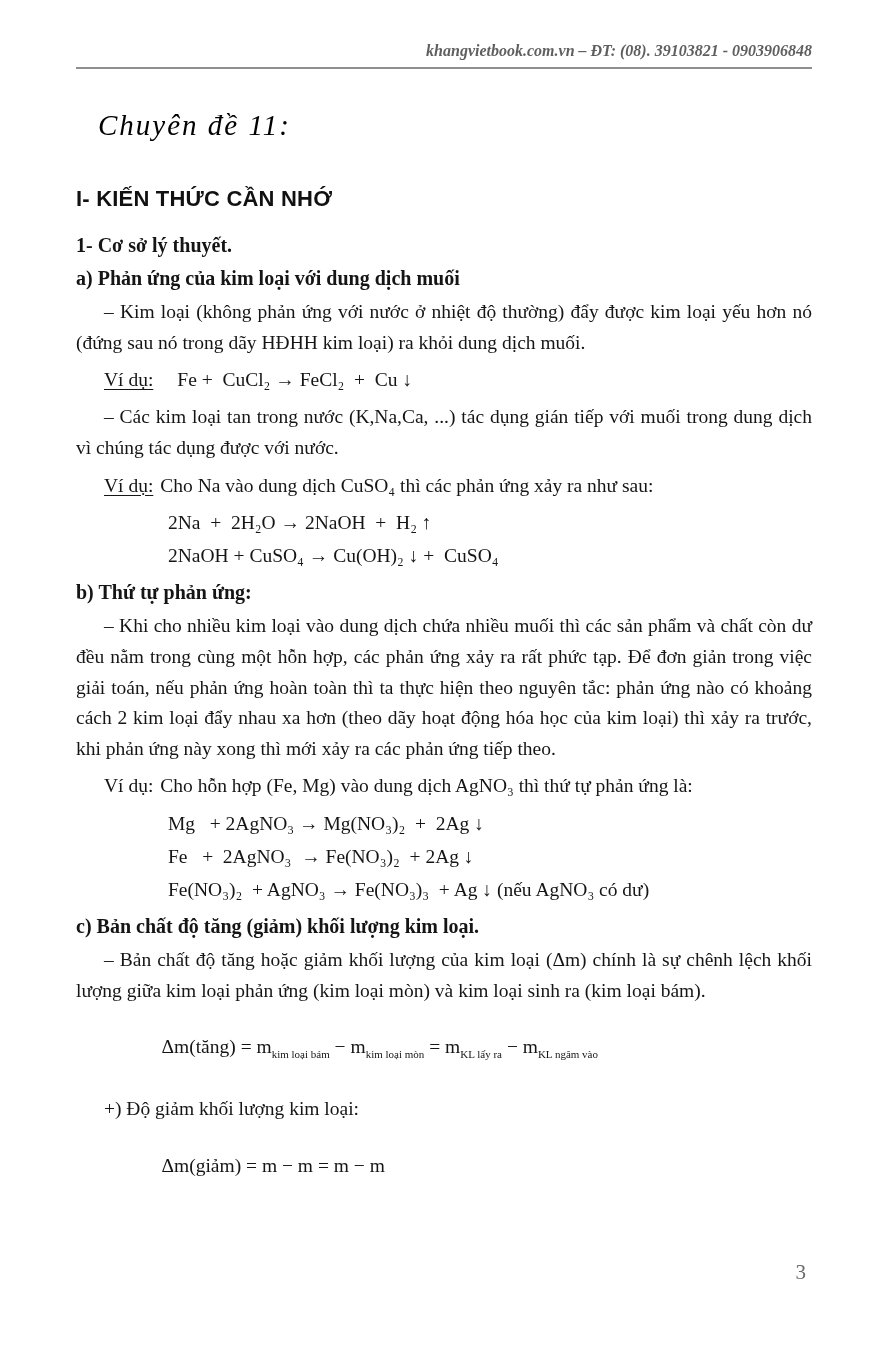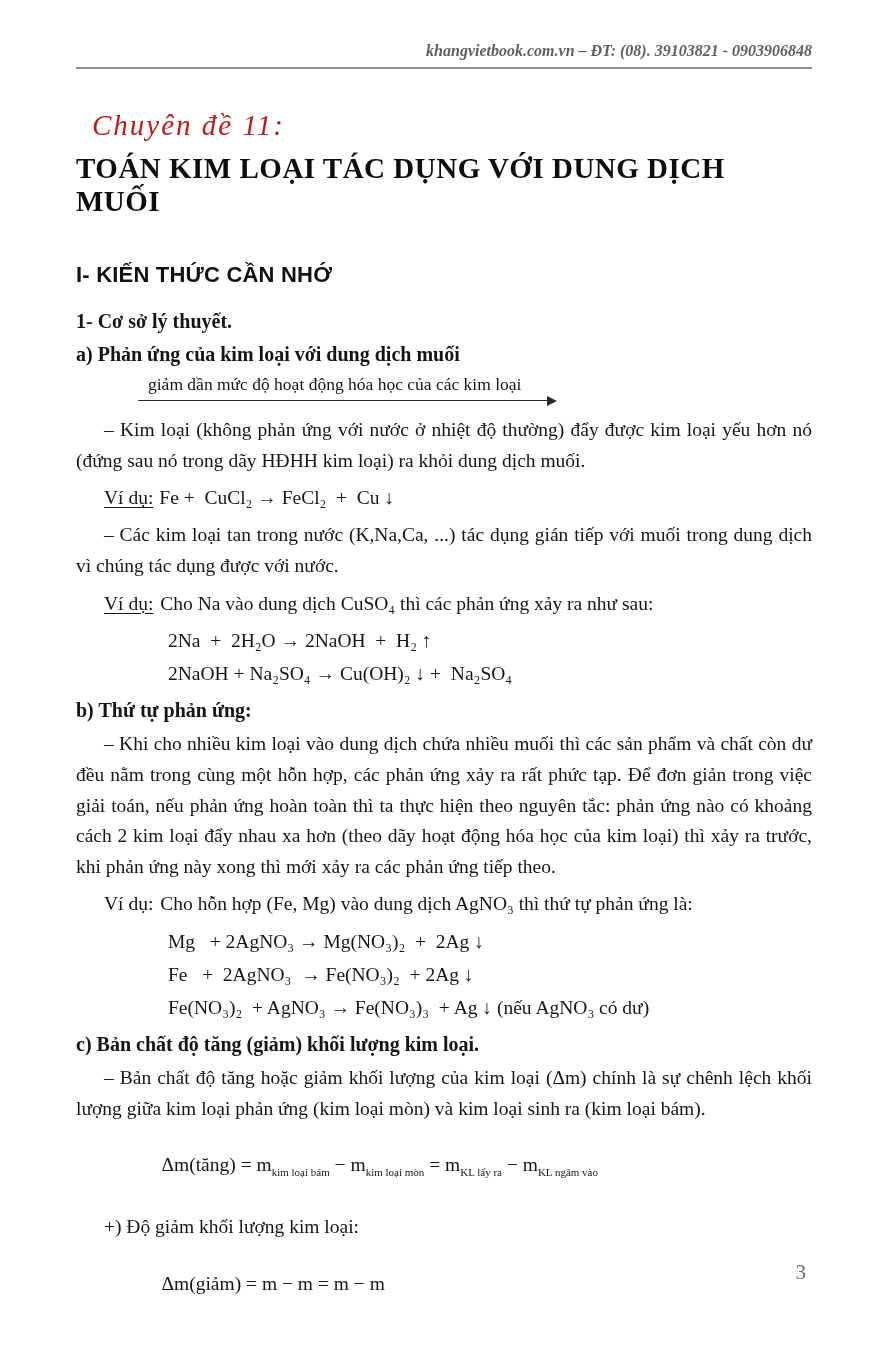--- a/index.html
+++ b/index.html
@@ -16,25 +16,25 @@
   .header {
     text-align:right;
     font-style:italic;
     font-weight:bold;
     font-size:16px;
     color:#5f5f5f;
     padding-bottom:7px;
     border-bottom:2px solid #8f8f8f;
   }
   .topic {
-    margin:40px 0 6px 16px;
+    margin:40px 0 6px 22px;
     font-style:italic;
     font-size:29px;
     letter-spacing:2px;
-    color:#b91c1c;
+    color:#000000;
   }
   .main-title {
     margin:10px 0 0 0;
     font-size:29px;
     font-weight:bold;
     letter-spacing:0.5px;
     color:#0d0d0d;
   }
   .section-heading {
     margin:44px 0 0 0;
@@ -79,21 +79,21 @@
     text-indent:28px;
   }
   .vidu {
     margin:7px 0;
     font-size:19.5px;
     line-height:1.55;
     text-indent:28px;
   }
   .u { text-decoration:underline; text-underline-offset:3px; }
   .after-label { margin-left:7px; }
-  .eq-inline { margin-left:6px; white-space:pre-wrap; }
+  .eq-inline { margin-left:24px; white-space:pre-wrap; }
   .eq {
     margin:3px 0 3px 92px;
     font-size:19.5px;
     line-height:1.55;
     white-space:pre-wrap;
   }
   .formula {
     margin:8px 0 12px 66px;
     font-size:19.5px;
     white-space:pre-wrap;
@@ -109,49 +109,42 @@
 </head>
 <body>
 
 <div class="page">
 
   <div class="header">
     <span>khangvietbook.com.vn – ĐT: (08). 39103821 - 0903906848</span>
   </div>
 
   <div class="topic">Chuyên đề 11:</div>
-  <h1 class="main-title">TOÁN KIM LOẠI TÁC DỤNG VỚI DUNG DỊCH MUỐI</h1>
 
   <h2 class="section-heading">I- KIẾN THỨC CẦN NHỚ</h2>
 
   <div class="bold-line">1- Cơ sở lý thuyết.</div>
   <div class="bold-line tight">a) Phản ứng của kim loại với dung dịch muối</div>
 
 
-  <div class="series-note-row">
-    <span class="series-note">
-      <span>giảm dần mức độ hoạt động hóa học của các kim loại</span>
-      <span class="arrowhead"></span>
-    </span>
-  </div>
 
   <p class="body">–  Kim loại (không phản ứng với nước ở nhiệt độ thường) đẩy được kim loại yếu hơn nó (đứng sau nó trong dãy HĐHH kim loại) ra khỏi dung dịch muối.</p>
 
   <p class="vidu">
     <span class="u">Ví dụ:</span><span class="eq-inline">Fe +  CuCl₂ → FeCl₂  +  Cu ↓</span>
   </p>
 
   <p class="body">–  Các kim loại tan trong nước (K,Na,Ca, ...) tác dụng gián tiếp với muối trong dung dịch vì chúng tác dụng được với nước.</p>
 
   <p class="vidu">
     <span class="u">Ví dụ:</span><span class="after-label">Cho Na vào dung dịch CuSO₄ thì các phản ứng xảy ra như sau:</span>
   </p>
 
   <div class="eq">2Na  +  2H₂O → 2NaOH  +  H₂ ↑</div>
-  <div class="eq">2NaOH + Na₂SO₄ → Cu(OH)₂ ↓ +  Na₂SO₄</div>
+  <div class="eq">2NaOH + CuSO₄ → Cu(OH)₂ ↓ +  CuSO₄</div>
 
   <div class="bold-line tight">b) Thứ tự phản ứng:</div>
 
   <p class="body">– Khi cho nhiều kim loại vào dung dịch chứa nhiều muối thì các sản phẩm và chất còn dư đều nằm trong cùng một hỗn hợp, các phản ứng xảy ra rất phức tạp. Để đơn giản trong việc giải toán, nếu phản ứng hoàn toàn thì ta thực hiện theo nguyên tắc: phản ứng nào có khoảng cách 2 kim loại đẩy nhau xa hơn (theo dãy hoạt động hóa học của kim loại) thì xảy ra trước, khi phản ứng này xong thì mới xảy ra các phản ứng tiếp theo.</p>
 
   <p class="vidu">
     <span>Ví dụ:</span><span class="after-label">Cho hỗn hợp (Fe, Mg) vào dung dịch AgNO₃ thì thứ tự phản ứng là:</span>
   </p>
 
   <div class="eq">Mg   + 2AgNO₃ → Mg(NO₃)₂  +  2Ag ↓</div>

